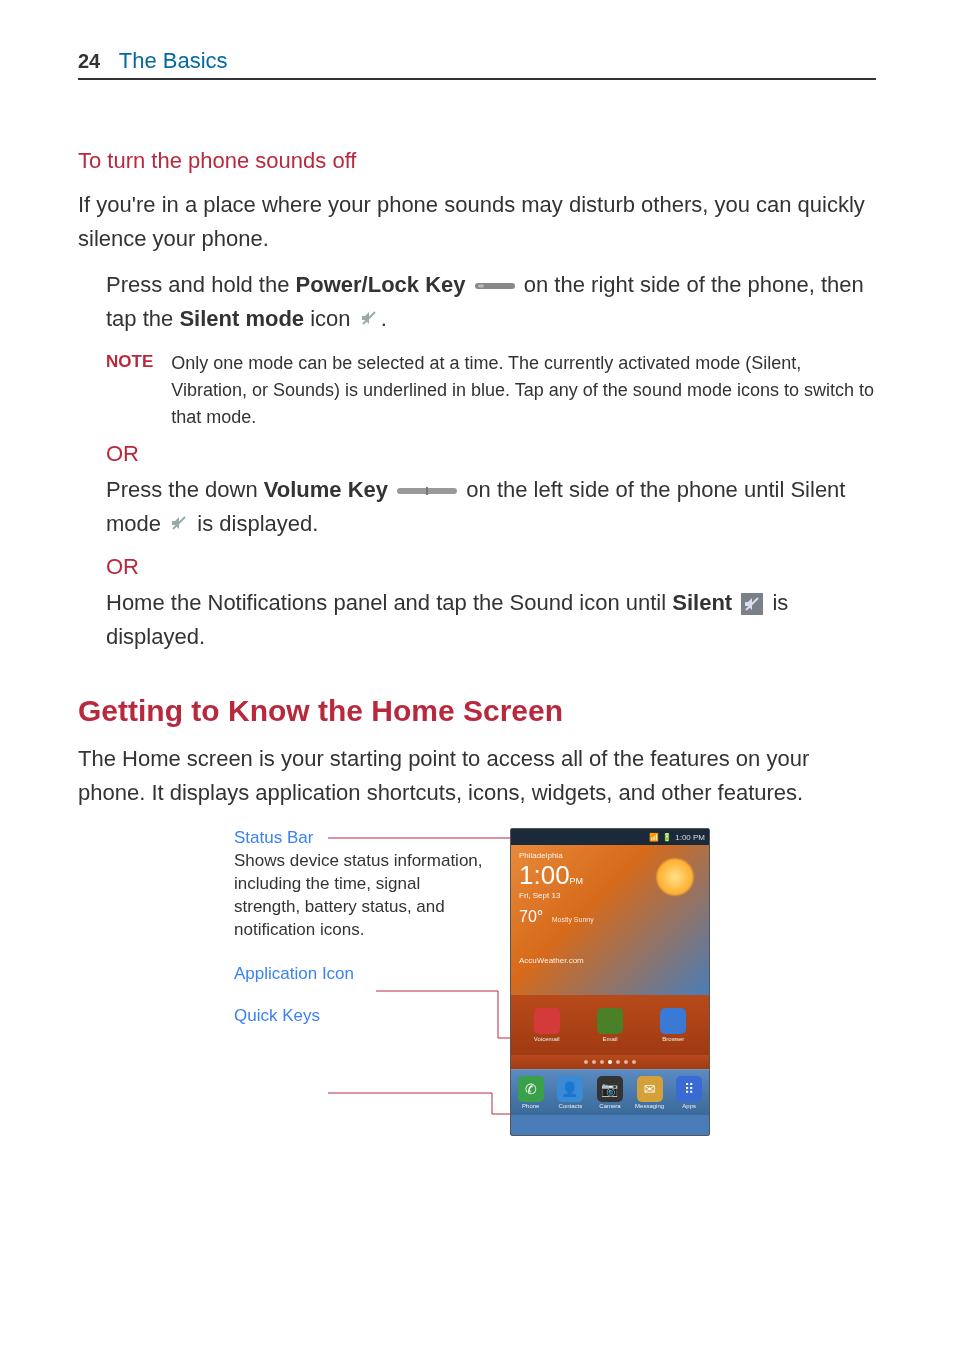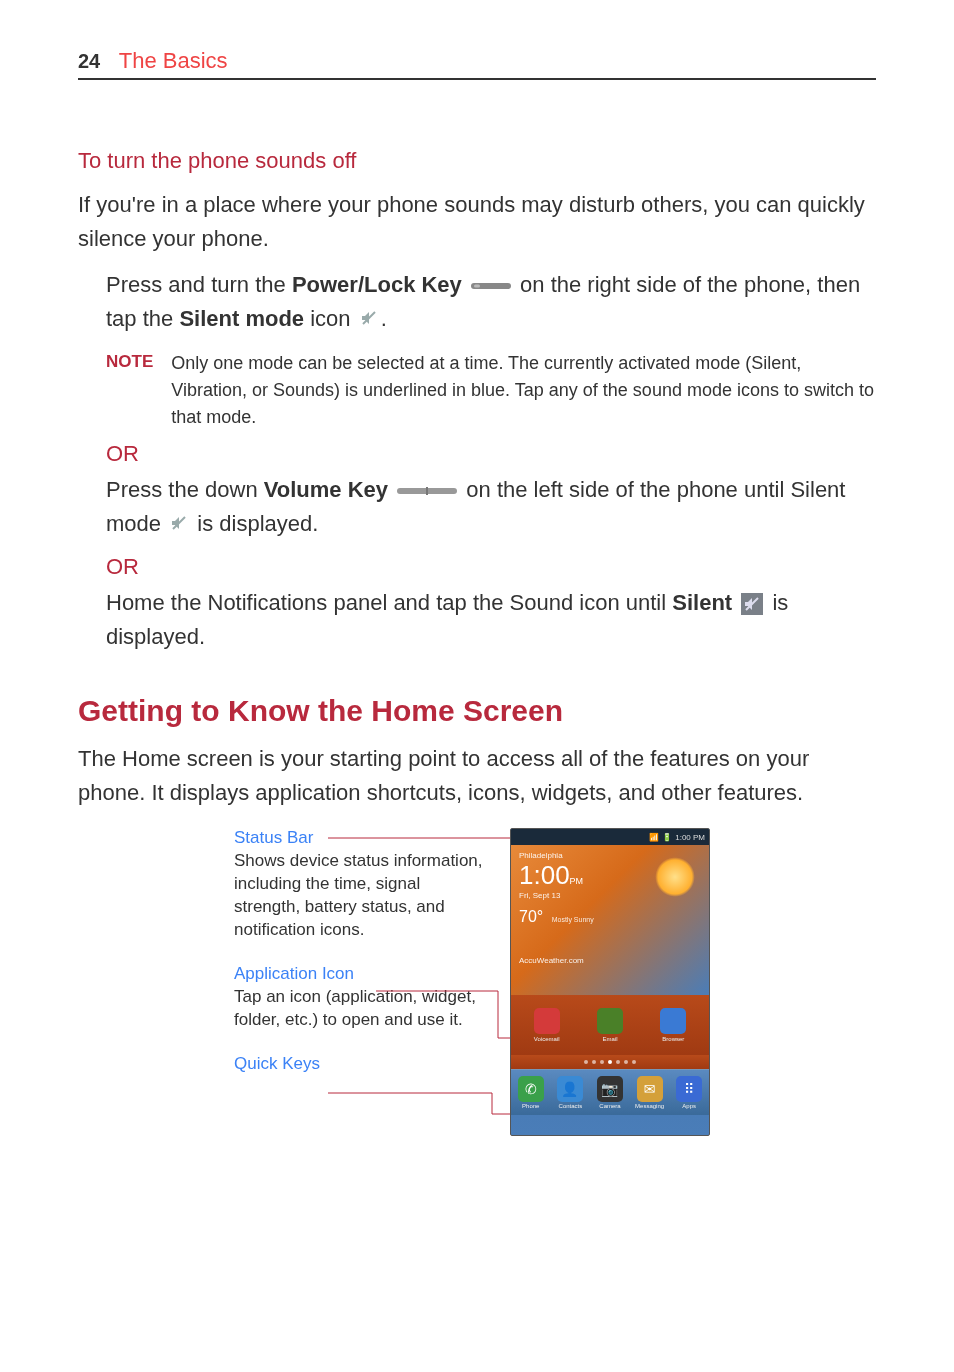--- a/index.html
+++ b/index.html
@@ -18,21 +18,21 @@
     margin-bottom: 68px;
   }
   .page-num {
     font-size: 20px;
     font-weight: bold;
     color: #333;
     margin-right: 14px;
   }
   .section-title-top {
     font-size: 22px;
-    color: #ef4444;
+    color: #0369a1;
     font-weight: 500;
   }
   .subheading {
     color: #b8293d;
     font-size: 22px;
     margin-bottom: 14px;
     font-weight: 400;
   }
   .body-text {
     font-size: 22px;
@@ -203,21 +203,21 @@
 
 <div class="header-line">
   <span class="page-num">24</span>
   <span class="section-title-top">The Basics</span>
 </div>
 
 <div class="subheading">To turn the phone sounds off</div>
 <p class="body-text">If you're in a place where your phone sounds may disturb others, you can quickly silence your phone.</p>
 
 <p class="body-text indent1">
-  <span>Press and turn the </span><span class="bold">Power/Lock Key</span>
+  <span>Press and hold the </span><span class="bold">Power/Lock Key</span>
   <span class="inline-icon power-key-icon">
     <svg width="40" height="12" viewBox="0 0 40 12">
         <rect x="0" y="3" width="40" height="6" rx="3" fill="#888"></rect>
         <rect x="3" y="4.5" width="6" height="3" rx="1.5" fill="#bbb"></rect>
       </svg>
   </span>
   <span> on the right side of the phone, then tap the </span><span class="bold">Silent mode</span><span> icon </span>
   <span class="inline-icon">
     <svg class="silent-small" viewBox="0 0 18 18">
         <path d="M2 7 L5 7 L9 3 L9 15 L5 11 L2 11 Z" fill="#9aa"></path>
@@ -268,21 +268,20 @@
 <p class="body-text">The Home screen is your starting point to access all of the features on your phone. It displays application shortcuts, icons, widgets, and other features.</p>
 
 <div class="diagram">
   <div class="callouts">
     <div class="callout">
       <div class="callout-title">Status Bar</div>
       <div class="callout-desc">Shows device status information, including the time, signal strength, battery status, and notification icons.</div>
     </div>
     <div class="callout" style="margin-top:20px;">
       <div class="callout-title">Application Icon</div>
-      <div class="callout-desc">Tap an icon (application, widget, folder, etc.) to open and use it.</div>
     </div>
     <div class="callout">
       <div class="callout-title">Quick Keys</div>
     </div>
   </div>
 
   <svg class="leaders">
     <line x1="250" y1="10" x2="432" y2="10"></line>
     <polyline points="298,163 420,163 420,210 432,210"></polyline>
     <polyline points="250,265 414,265 414,286 432,286"></polyline>

